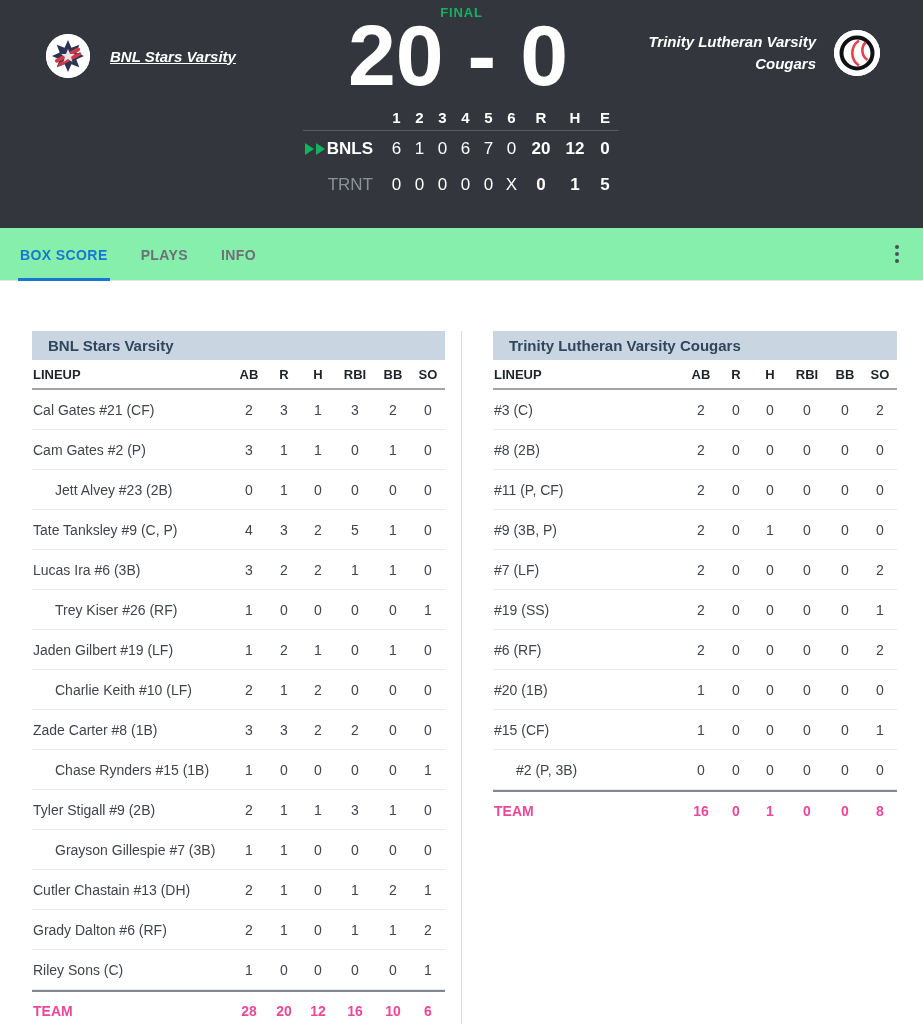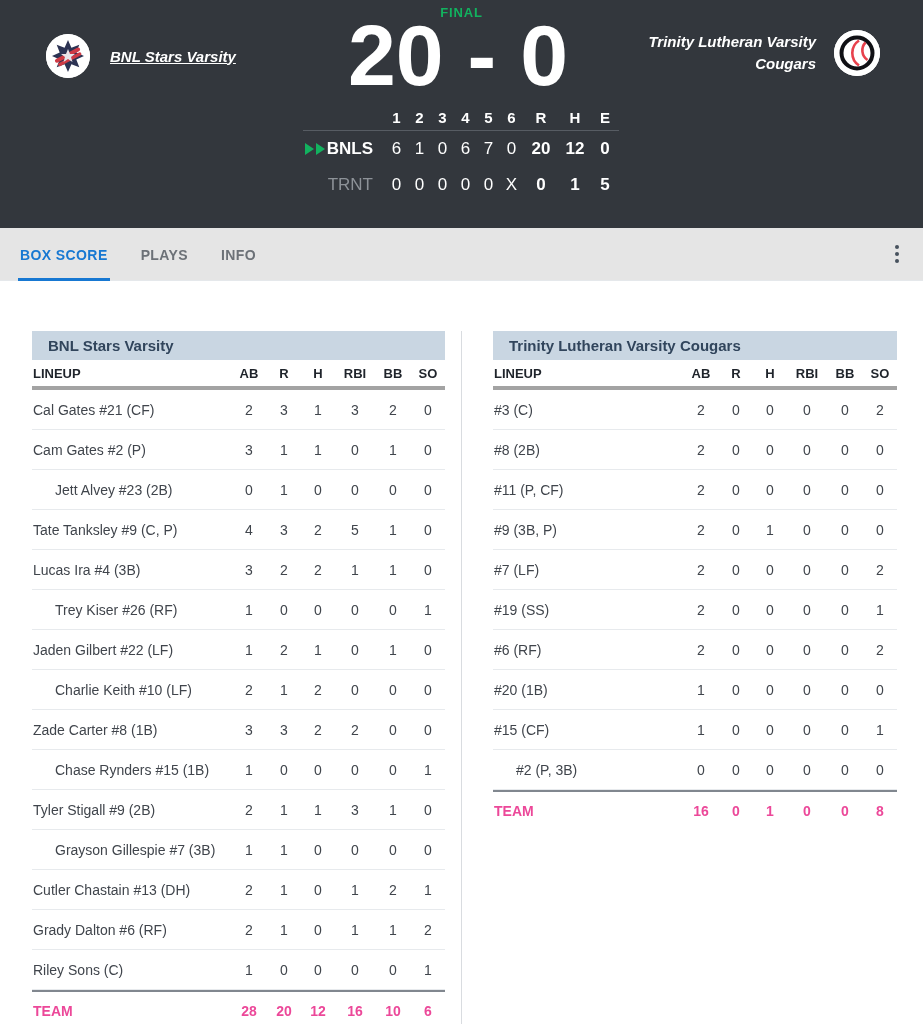--- a/index.html
+++ b/index.html
@@ -34,40 +34,40 @@
   .head .ls-cell { font-size:15px; font-weight:700; }
   .ls-label { display:flex; align-items:center; justify-content:flex-end;
               padding-right:12px; }
   .ls-team { font-size:17px; font-weight:700; color:#fff; }
   .ls-team.dim { font-weight:400; color:#8d9298;margin-left:16px; }
   .ls-rhe { font-weight:700; }
   .arrows { display:inline-flex; line-height:0; }
 
   
   .tab-bar { display:flex; align-items:flex-end; height:53px; padding:0 18px;
-             border-bottom:1px solid #e5e8eb; background:#e5e5e5; }
+             border-bottom:1px solid #e5e8eb; background:#86efac; }
   .tab { margin-right:29px; padding:0 2px 15px; font-size:14px; font-weight:700;
          letter-spacing:.4px; color:#6c7177; border-bottom:3px solid transparent;
          margin-bottom:-1px; cursor:pointer; white-space:nowrap; }
   .tab.active { color:var(--tab-blue,#1778d2); border-color:var(--tab-blue,#1778d2); }
   .kebab { margin-left:auto; align-self:center; display:flex; flex-direction:column;
            gap:3px; padding:4px 6px; cursor:pointer; }
   .kebab i { width:4px; height:4px; border-radius:50%; background:#47525e; }
 
   
   .content { display:flex; align-items:flex-start; padding-top:50px; }
   .team-table { width:413px; margin-left:32px; }
   .team-table.right { width:404px; margin-left:31px; }
   .vdivider { width:1px; align-self:stretch; background:#d9dce0; margin-left:16px; }
   .team-bar { height:29px; line-height:29px; background:var(--team-bar-bg,#c9d6e2);
               color:var(--team-bar-text,#31455c); font-size:15px; font-weight:700;
               padding-left:16px; }
   .srow { display:grid; grid-template-columns:1fr 36px 34px 34px 40px 36px 34px;
           height:40px; align-items:center; border-bottom:1px solid #e7eaed; }
-  .srow.shead { height:30px; border-bottom:4px solid #a3a3a3; }
+  .srow.shead { height:30px; border-bottom:2px solid #a3a3a3; }
   .scell { text-align:center; font-size:14px; color:#40454c; }
   .shead .scell { font-size:13px; font-weight:700; color:#1f242b; }
   .sname { text-align:left; padding-left:1px; }
   .indent { padding-left:23px; }
   .team-row { border-top:2px solid #81878f; border-bottom:none; }
   .team-row .scell { font-weight:700; color:#ec4899; }
 </style>
 </head>
 <body>
 
@@ -212,39 +212,39 @@
       <div class="srow">
         <div class="scell sname">Tate Tanksley #9 (C, P)</div>
         <div class="scell">4</div>
         <div class="scell">3</div>
         <div class="scell">2</div>
         <div class="scell">5</div>
         <div class="scell">1</div>
         <div class="scell">0</div>
       </div>
       <div class="srow">
-        <div class="scell sname">Lucas Ira #4 (3B)</div>
+        <div class="scell sname">Lucas Ira #6 (3B)</div>
         <div class="scell">3</div>
         <div class="scell">2</div>
         <div class="scell">2</div>
         <div class="scell">1</div>
         <div class="scell">1</div>
         <div class="scell">0</div>
       </div>
       <div class="srow">
         <div class="scell sname indent">Trey Kiser #26 (RF)</div>
         <div class="scell">1</div>
         <div class="scell">0</div>
         <div class="scell">0</div>
         <div class="scell">0</div>
         <div class="scell">0</div>
         <div class="scell">1</div>
       </div>
       <div class="srow">
-        <div class="scell sname">Jaden Gilbert #22 (LF)</div>
+        <div class="scell sname">Jaden Gilbert #19 (LF)</div>
         <div class="scell">1</div>
         <div class="scell">2</div>
         <div class="scell">1</div>
         <div class="scell">0</div>
         <div class="scell">1</div>
         <div class="scell">0</div>
       </div>
       <div class="srow">
         <div class="scell sname indent">Charlie Keith #10 (LF)</div>
         <div class="scell">2</div>

